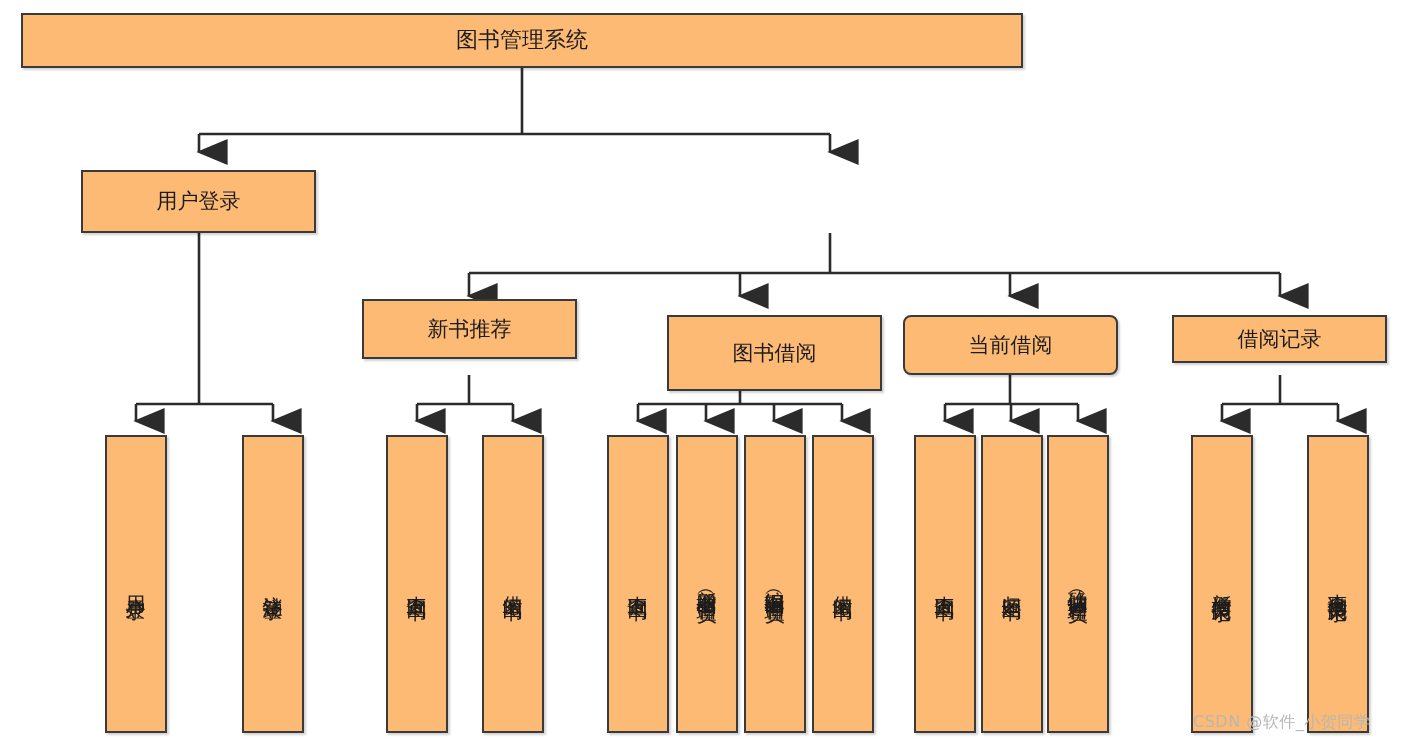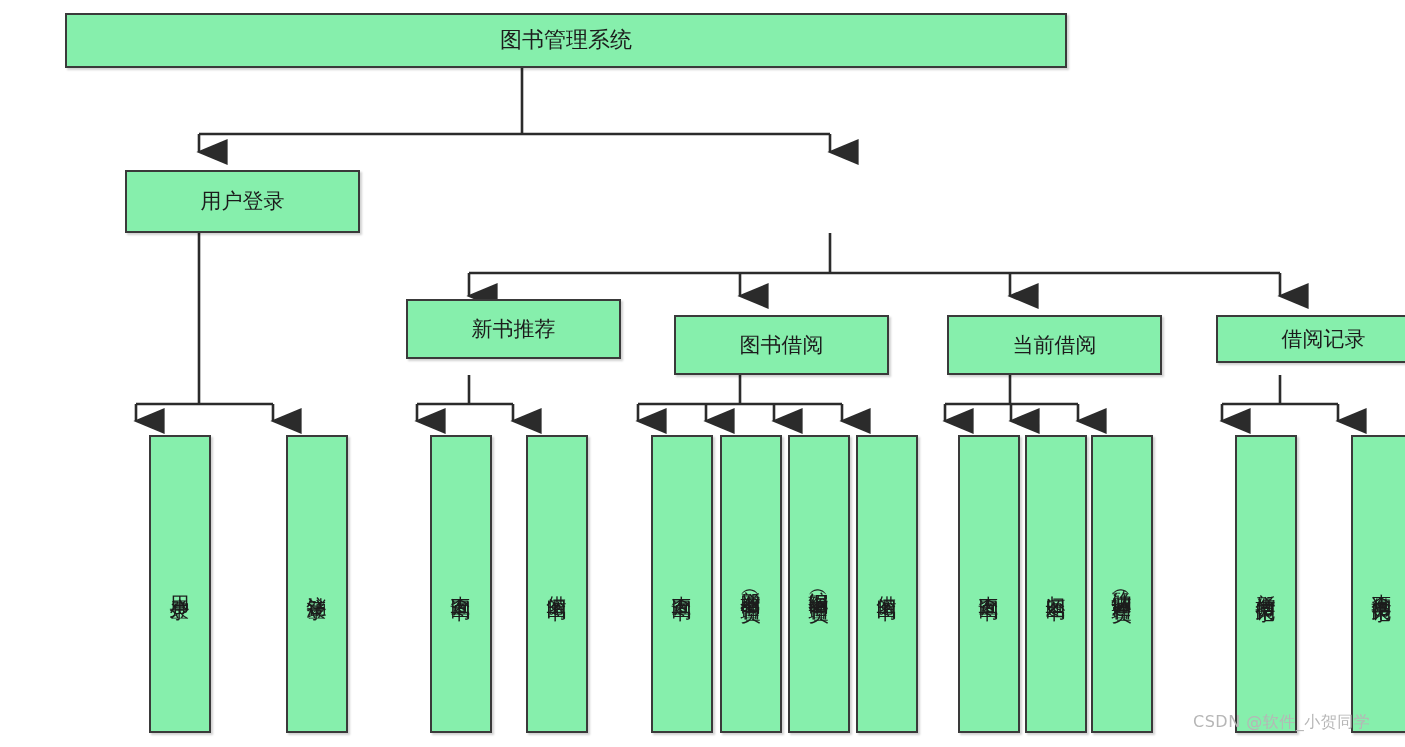--- a/index.html
+++ b/index.html
@@ -23,28 +23,27 @@
     left: 0;
     top: 0;
     width: 1405px;
     height: 747px;
     pointer-events: none;
   }
   .node {
     position: absolute;
     box-sizing: border-box;
     border: 2px solid #3a3a3a;
-    background: #86efac;
+    background: #fdba74;
     box-shadow: 2px 2px 2px rgba(0,0,0,0.18);
     display: flex;
     align-items: center;
     justify-content: center;
     color: #1c1c1c;
     line-height: 1.28;
-    margin-left: 44px;
   }
   .node .lbl {
     display: block;
     text-align: center;
     white-space: nowrap;
   }
   .node.horiz {
     font-size: 21px;
   }
   .node.root {
@@ -126,24 +125,24 @@
     <span class="lbl">图书管理系统</span>
   </div>
 
   <div class="node horiz" style="left:81px; top:170px; width:235px; height:63px;">
     <span class="lbl">用户登录</span>
   </div>
 
   <div class="node horiz" style="left:362px; top:299px; width:215px; height:60px;">
     <span class="lbl">新书推荐</span>
   </div>
-  <div class="node horiz" style="left:630px; top:315px; width:215px; height:60px;">
+  <div class="node horiz" style="left:667px; top:315px; width:215px; height:76px;">
     <span class="lbl">图书借阅</span>
   </div>
-  <div class="node horiz" style="left:903px; top:315px; width:215px; height:60px;">
+  <div class="node horiz" style="left:903px; top:315px; width:215px; height:60px;border-radius:8px;">
     <span class="lbl">当前借阅</span>
   </div>
   <div class="node horiz" style="left:1172px; top:315px; width:215px; height:48px;">
     <span class="lbl">借阅记录</span>
   </div>
 
   <div class="node vert" style="left:105px; top:435px; width:62px; height:298px;">
     <span class="lbl">用户登录</span>
   </div>
   <div class="node vert" style="left:242px; top:435px; width:62px; height:298px;">

